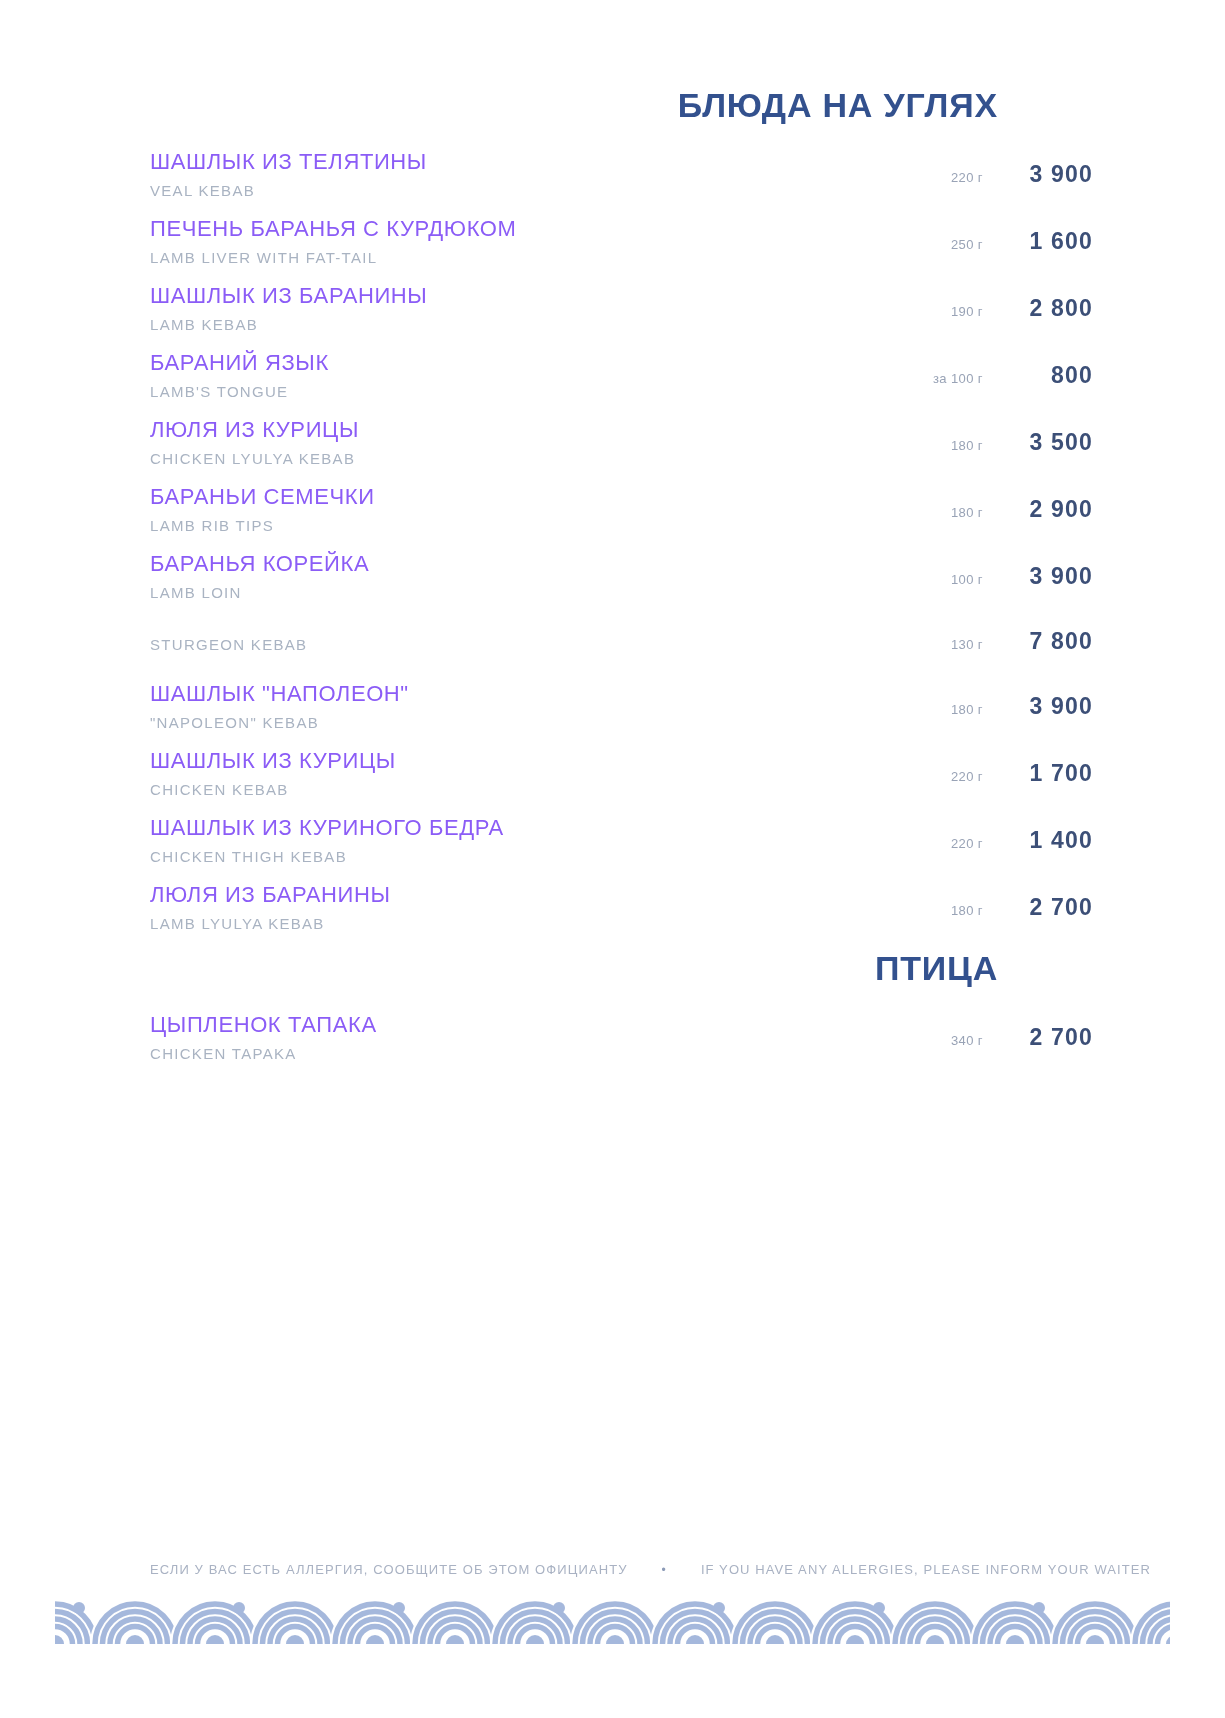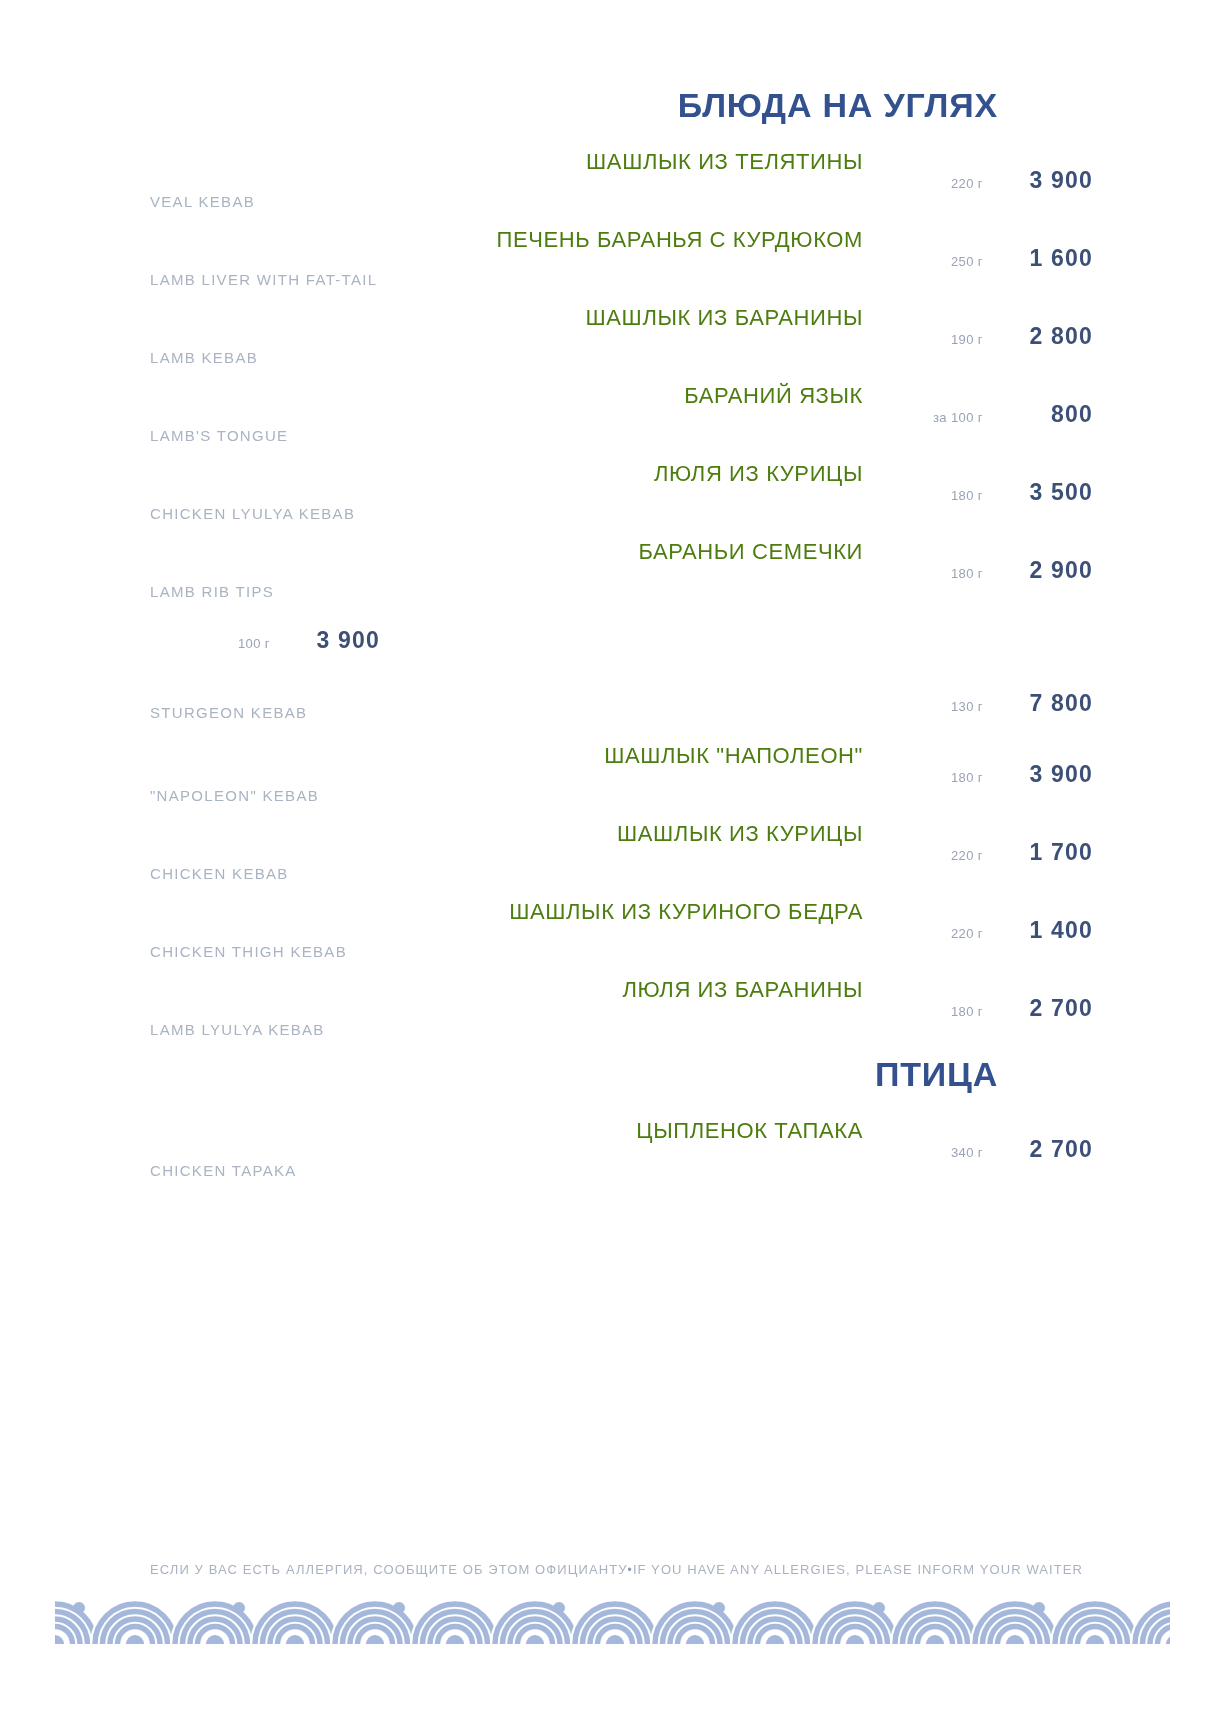--- a/index.html
+++ b/index.html
@@ -34,32 +34,31 @@
   .menu-item {
     display: flex;
     align-items: center;
     margin-bottom: 16px;
     min-height: 47px;
   }
   .item-names { flex: 1 1 auto; }
   .item-name-ru {
     font-size: 22px;
     font-weight: 400;
-    color: #4d7c0f;
+    color: #8b5cf6;
     letter-spacing: 0.6px;
     line-height: 26px;
-    text-align: right;
   }
   .item-name-en {
     font-size: 15px;
     font-weight: 400;
     color: #A9B3C2;
     letter-spacing: 1.3px;
     line-height: 18px;
-    margin-top: 18px;
+    margin-top: 7px;
   }
   .item-right {
     display: flex;
     align-items: baseline;
     flex: 0 0 auto;
   }
   .item-weight {
     width: 120px;
     text-align: right;
     font-size: 13px;
@@ -74,20 +73,21 @@
     color: #3C4F77;
     letter-spacing: 1.2px;
   }
   .footer-note {
     position: absolute;
     top: 1562px;
     left: 150px;
     right: 132px;
     display: flex;
     align-items: center;
+    column-gap: 34px;
     font-size: 13px;
     letter-spacing: 1.1px;
     color: #A9B2C3;
     white-space: nowrap;
   }
   .footer-bullet {
     color: #8C9BB7;
     font-size: 12px;
     line-height: 1;
   }
@@ -166,20 +166,24 @@
               <div class="item-names">
                 <div class="item-name-ru">БАРАНЬИ СЕМЕЧКИ</div>
                 <div class="item-name-en">LAMB RIB TIPS</div>
               </div>
               <div class="item-right">
                 <div class="item-weight">180 г</div>
                 <div class="item-price">2 900</div>
               </div>
             </div>
           <div class="menu-item">
+              <div class="item-names">
+                <div class="item-name-ru">БАРАНЬЯ КОРЕЙКА</div>
+                <div class="item-name-en">LAMB LOIN</div>
+              </div>
               <div class="item-right">
                 <div class="item-weight">100 г</div>
                 <div class="item-price">3 900</div>
               </div>
             </div>
           <div class="menu-item">
               <div class="item-names">
                 <div class="item-name-en">STURGEON KEBAB</div>
               </div>
               <div class="item-right">

